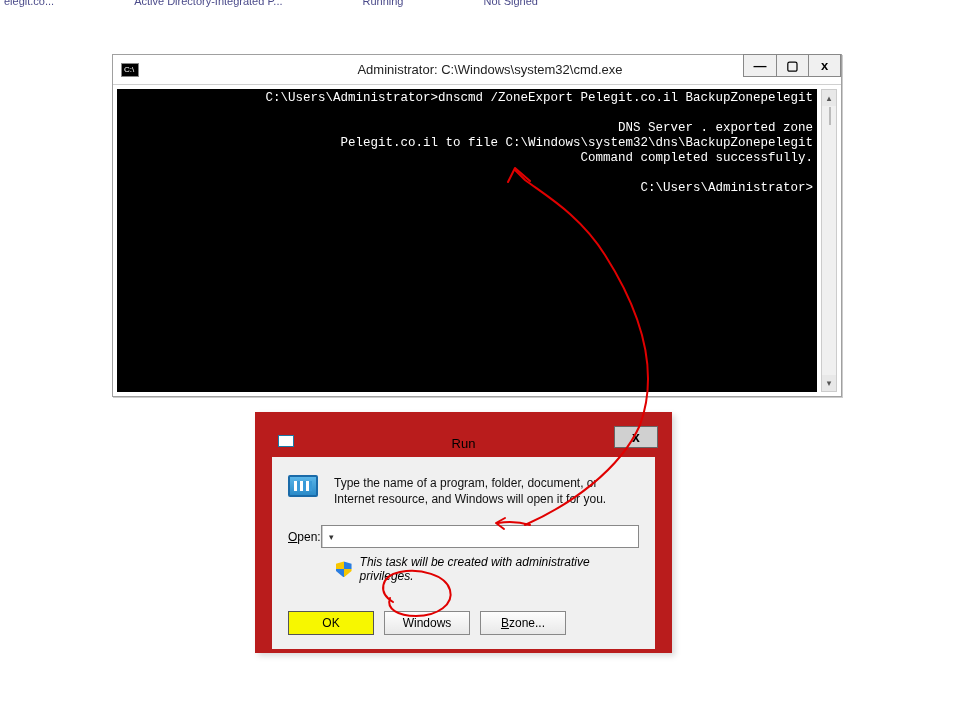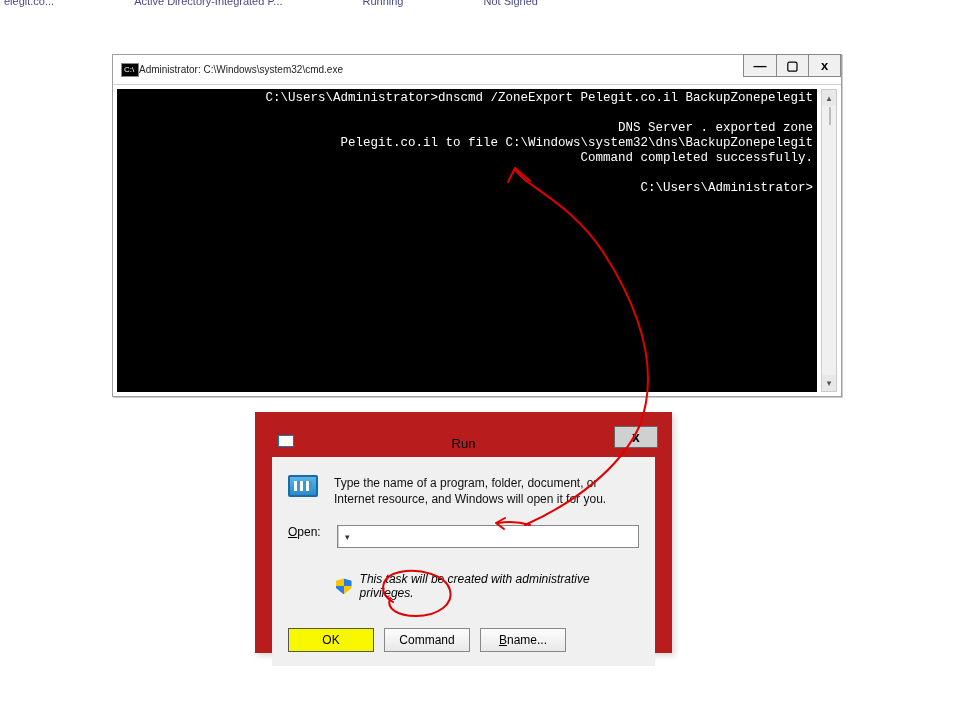--- a/index.html
+++ b/index.html
@@ -48,22 +48,22 @@
     margin-left: 8px;
     background: #000;
     border: 1px solid #888;
     font-size: 8px;
     color: #fff;
     display:flex; align-items:center; justify-content:flex-start;
     padding-left:2px;
   }
   .cmd-title {
     flex: 1;
-    text-align: left;
-    font-size: 10px;
+    text-align: center;
+    font-size: 13px;
     color: #222;
     font-family: "Segoe UI", sans-serif;
   }
   .win-btns {
     display: flex;
     position: absolute;
     right: 0; top: -1px;
     border: 1px solid #888;
     background: #fff;
   }
@@ -184,23 +184,22 @@
     left:4px; top:4px; right:4px; bottom:4px;
     background: repeating-linear-gradient(90deg,#fff,#fff 3px,#3a9ad8 3px,#3a9ad8 6px);
   }
   .run-desc {
     font-size: 12px;
     color: #111;
     line-height: 1.35;
   }
   .run-row2 {
     display: flex;
-    align-items: flex-start;
-    gap: 16px;
-    margin-bottom: 24px;
+    align-items: center;
+    margin-bottom: 7px;
   }
   .run-open-label {
     font-size: 12px;
   }
   .run-combo {
     flex: 1;
     display: flex;
     border: 1px solid #888;
     background: #fff;
     height: 23px;
@@ -328,24 +327,24 @@
           <div class="run-combo-arrow">▾</div>
         </div>
       </div>
       <div class="run-row3">
         <div class="shield"></div>
         <span>This task will be created with administrative privileges.</span>
       </div>
     </div>
     <div class="run-buttons">
       <div class="run-btn ok">OK</div>
-      <div class="run-btn">Command</div>
+      <div class="run-btn">Windows</div>
       <div class="run-btn">
           <span class="underline-accesskey">B</span>
-          <span>name...</span>
+          <span>zone...</span>
         </div>
     </div>
   </div>
 </div>
 
 <div class="anno" style="left:0;top:0;width:953px;height:713px;">
   <svg width="953" height="713">
 
     <path d="M 525 525
              C 570 505, 620 470, 640 425

